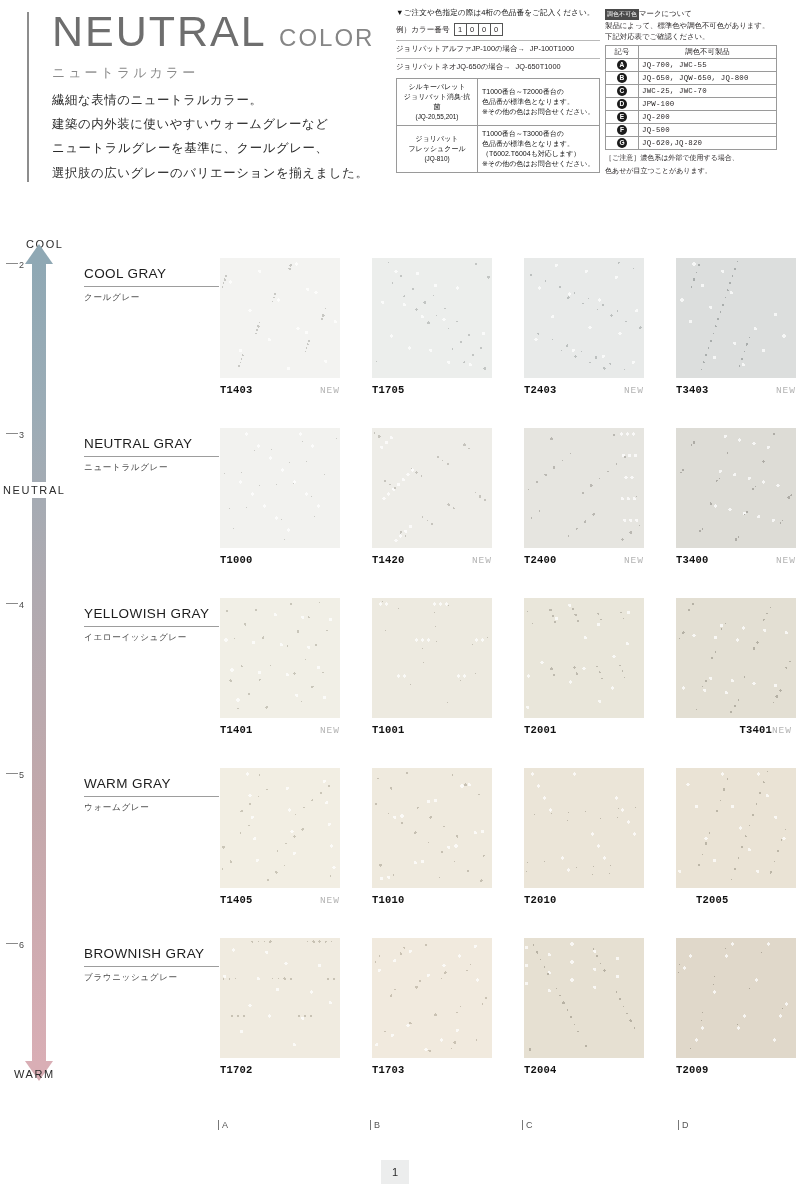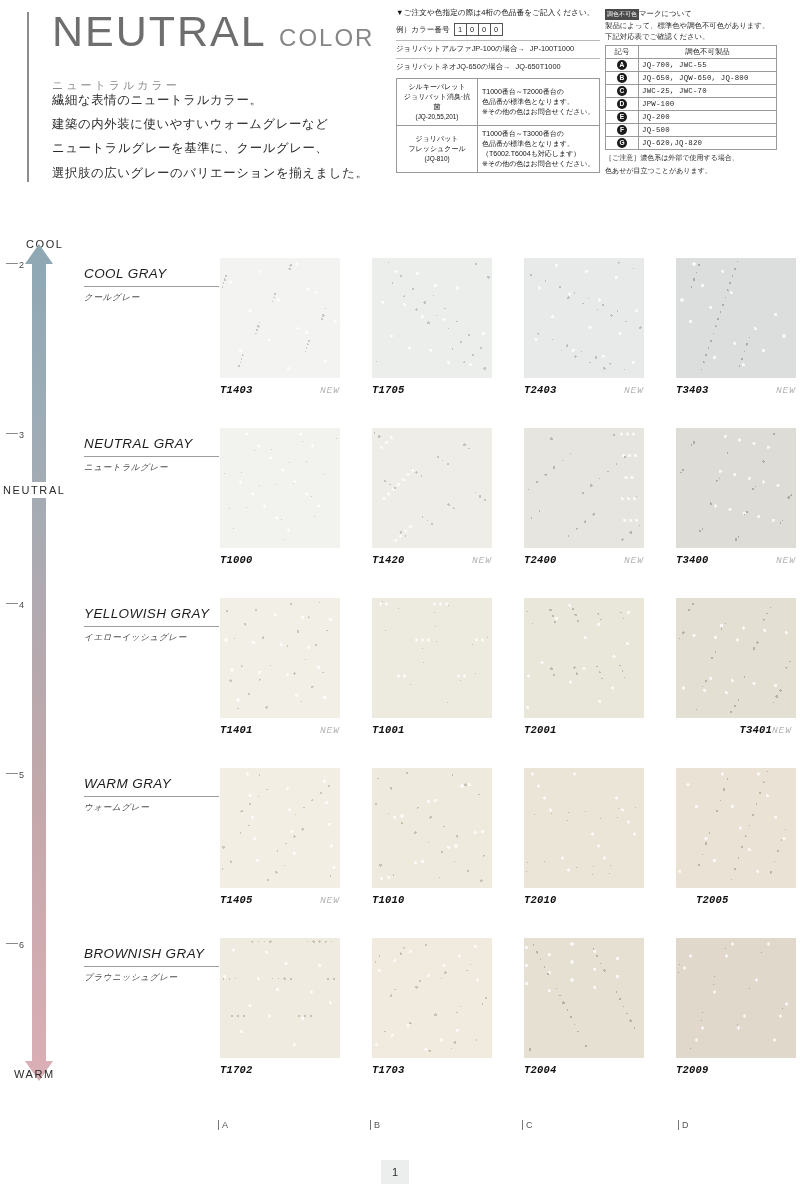--- a/index.html
+++ b/index.html
@@ -10,21 +10,21 @@
     color:#231f20;
     position:relative;
     overflow:hidden;
   }
   
   #header{position:absolute;left:0;top:0;width:800px;height:200px;}
   #title-rule{position:absolute;left:27px;top:12px;width:2px;height:170px;background:#8d8d8d;}
   #title-block{position:absolute;left:52px;top:10px;}
   .title-main{font-size:43px;letter-spacing:2px;color:#6e6e6e;font-weight:300;line-height:1;}
   .title-main .sub{font-size:24px;letter-spacing:2px;color:#868686;}
-  .title-jp{font-size:11px;letter-spacing:3px;color:#8a8a8a;margin-top:25px;}
+  .title-jp{font-size:13px;letter-spacing:3px;color:#8a8a8a;margin-top:11px;}
   #lead{position:absolute;left:52px;top:88px;font-size:12.4px;line-height:1.95;
         color:#2b2b2b;letter-spacing:.6px;}
   #lead div{white-space:nowrap;}
 
   
   #order-box{position:absolute;left:396px;top:8px;width:204px;}
   .ob-head{font-size:7.6px;color:#111;letter-spacing:.1px;white-space:nowrap;}
   .ob-row{display:flex;align-items:center;gap:4px;margin-top:5px;font-size:7.6px;white-space:nowrap;}
   .numboxes{display:inline-flex;}
   .numboxes span{display:inline-block;width:11px;height:11px;border:1px solid #555;
@@ -61,21 +61,21 @@
   #arrow-head{position:absolute;left:25px;top:14px;width:0;height:0;
      border-left:14px solid transparent;border-right:14px solid transparent;
      border-bottom:20px solid #8fa8b4;}
   #arrow-tail{position:absolute;left:25px;top:831px;width:0;height:0;
      border-left:14px solid transparent;border-right:14px solid transparent;
      border-top:20px solid #d9aeb5;}
   .tick{position:absolute;left:6px;font-size:9px;color:#4a4a4a;}
   .tick i{display:inline-block;width:12px;border-top:1px solid #8a8a8a;vertical-align:4px;margin-right:1px;}
 
   
-  #grid{position:absolute;left:0;top:0;width:794px;height:1195px;font-style:italic;}
+  #grid{position:absolute;left:0;top:0;width:794px;height:1195px;}
   .row-label{position:absolute;left:84px;width:140px;}
   .rl-en{font-size:13.5px;letter-spacing:.4px;color:#1d1d1d;white-space:nowrap;}
   .rl-rule{border-top:1px solid #9d9d9d;margin-top:5px;width:135px;}
   .rl-jp{font-size:8.6px;color:#4a4a4a;margin-top:5px;letter-spacing:.6px;white-space:nowrap;}
 
   .swatch{position:absolute;width:120px;height:120px;}
   .swatch .tex{position:absolute;inset:0;}
   .code-line{position:absolute;width:120px;display:flex;justify-content:space-between;
      align-items:baseline;font-size:10.5px;}
   .code{font-family:"Liberation Mono","DejaVu Sans Mono",monospace;font-weight:bold;

